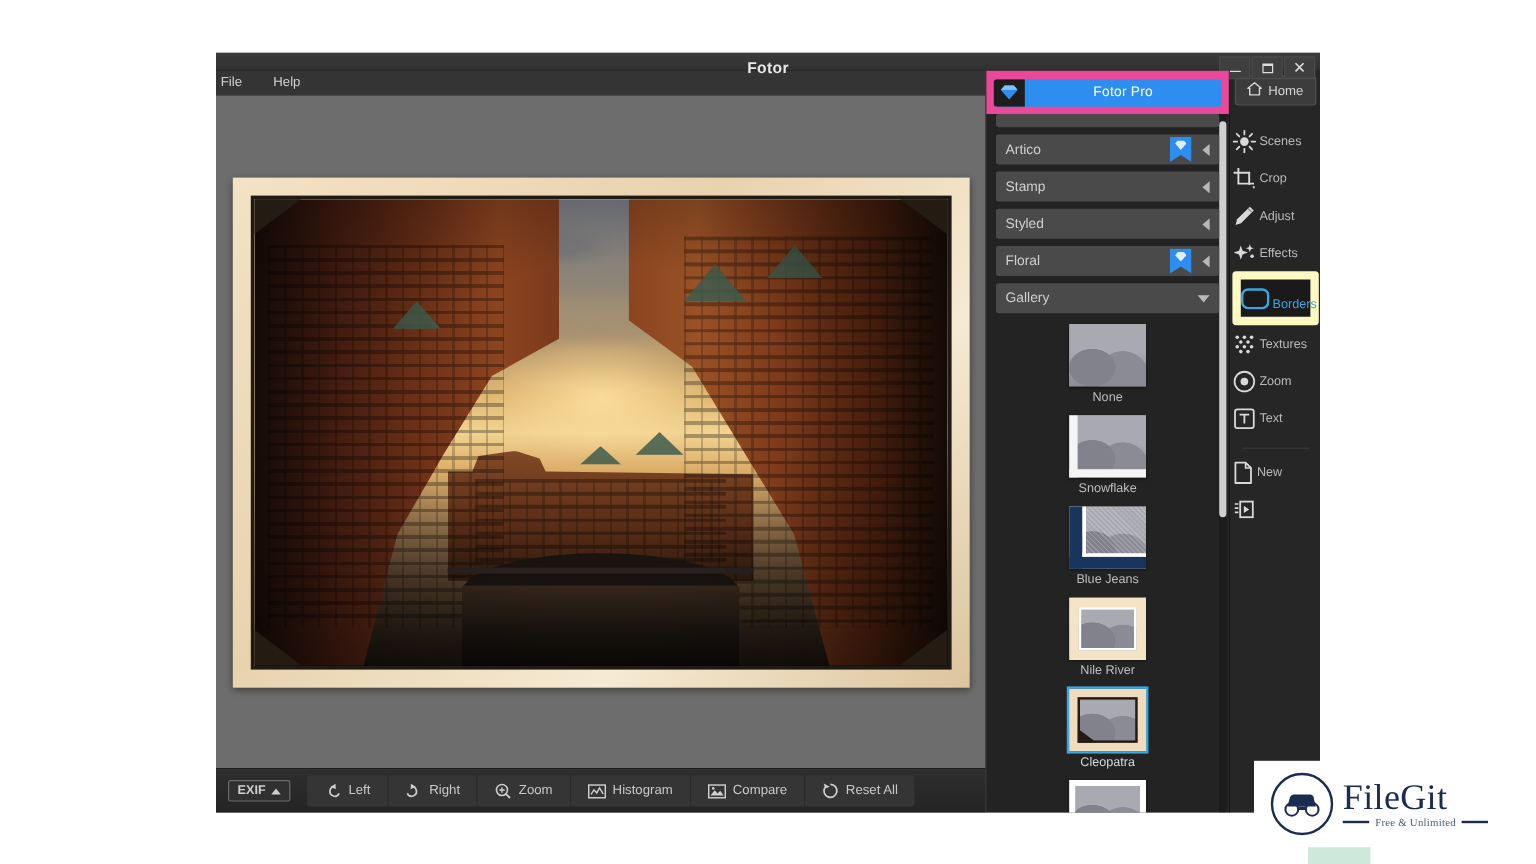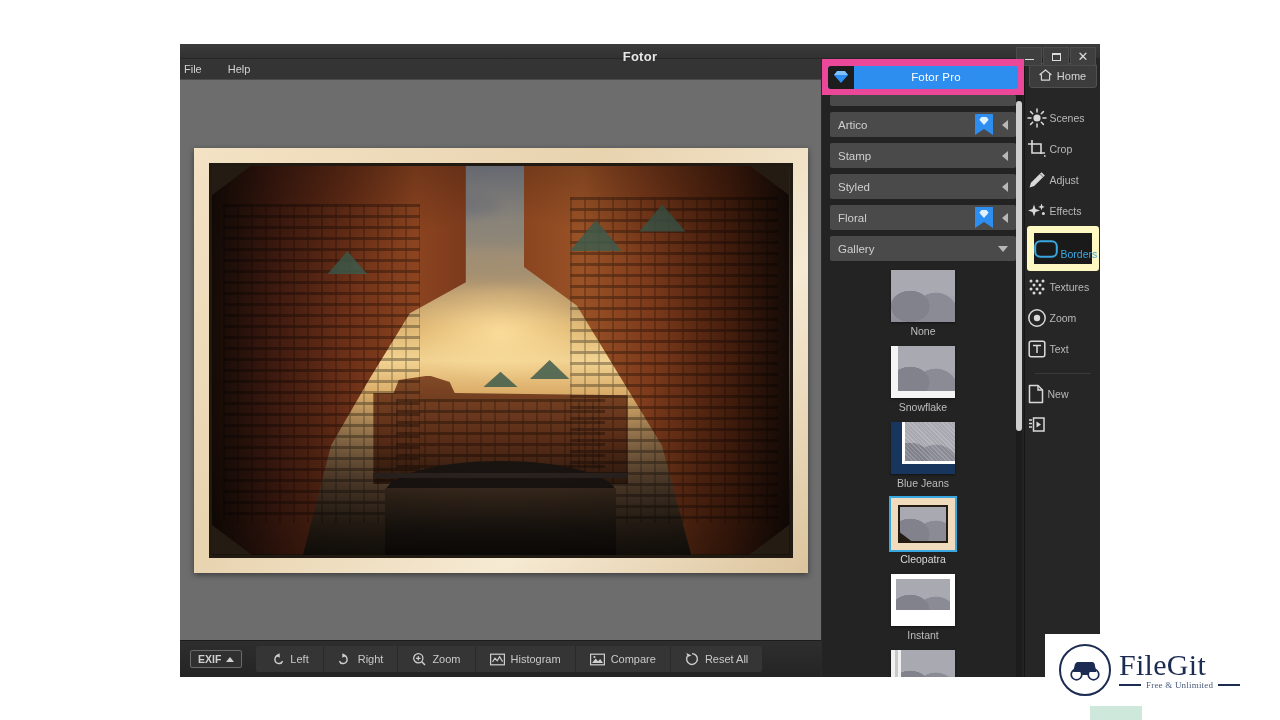--- a/index.html
+++ b/index.html
@@ -576,20 +576,28 @@
 
           <div class="thumb-cell">
             <div class="thumb-img">
               <div class="mock-photo"></div>
                 <div class="f-bluejeans-a"></div>
                 <div class="f-bluejeans-b"></div>
             </div>
             <div class="thumb-label">Blue Jeans</div>
           </div>
 
+          <div class="thumb-cell">
+            <div class="thumb-img">
+              <div class="mock-photo"></div>
+                <div class="f-nile"></div>
+                <div class="f-nile-in"></div>
+            </div>
+            <div class="thumb-label">Nile River</div>
+          </div>
 
           <div class="thumb-cell selected">
             <div class="thumb-img">
               <div class="mock-photo"></div>
                 <div class="f-cleo"></div>
                 <div class="f-cleo-in"></div>
                 <div class="f-cleo-c"></div>
             </div>
             <div class="thumb-label">Cleopatra</div>
           </div>

